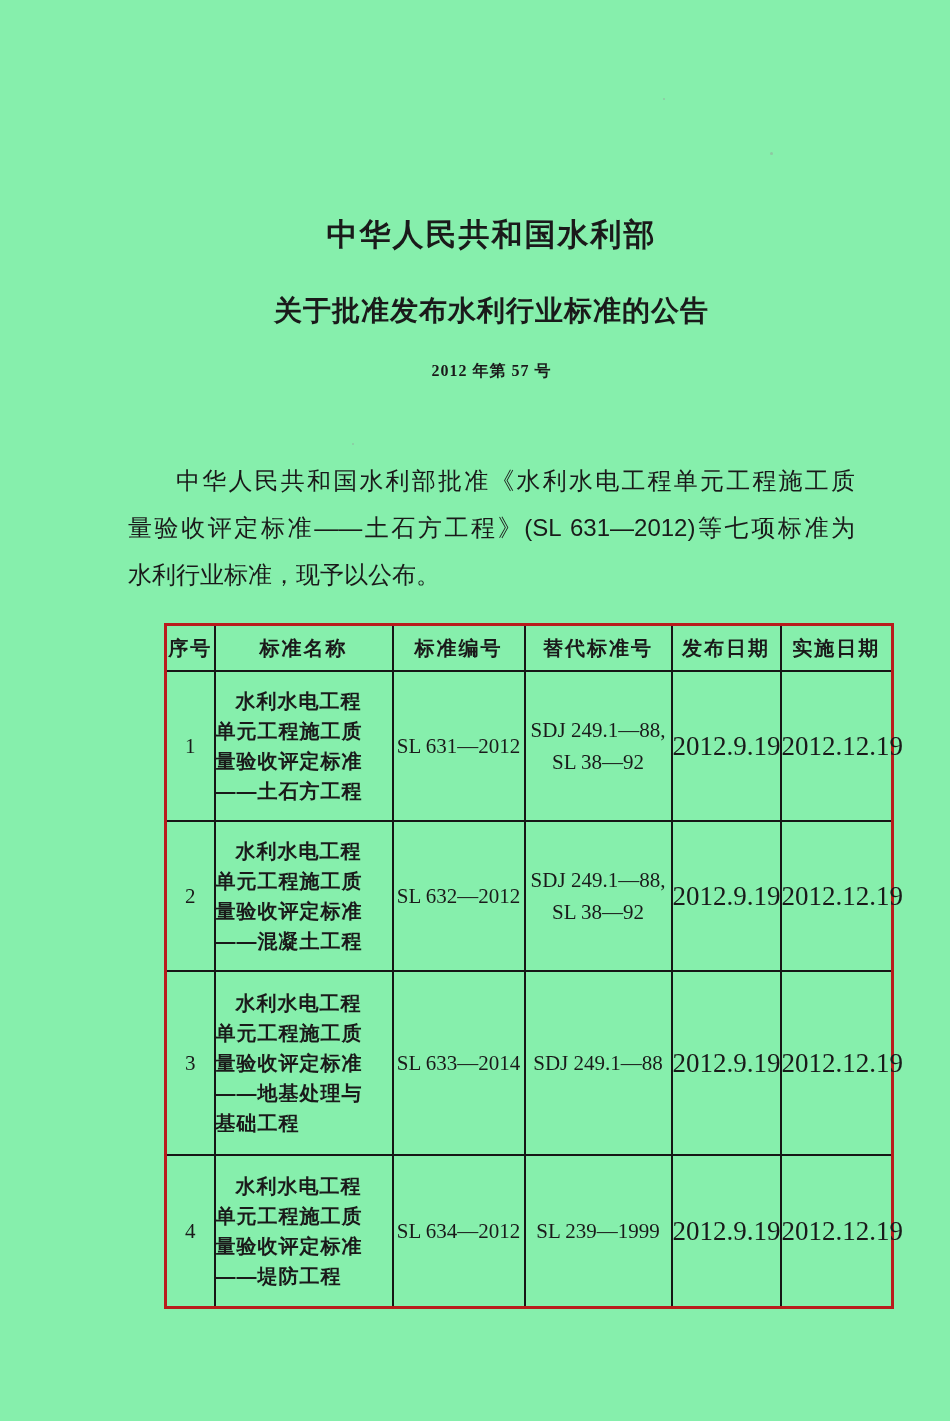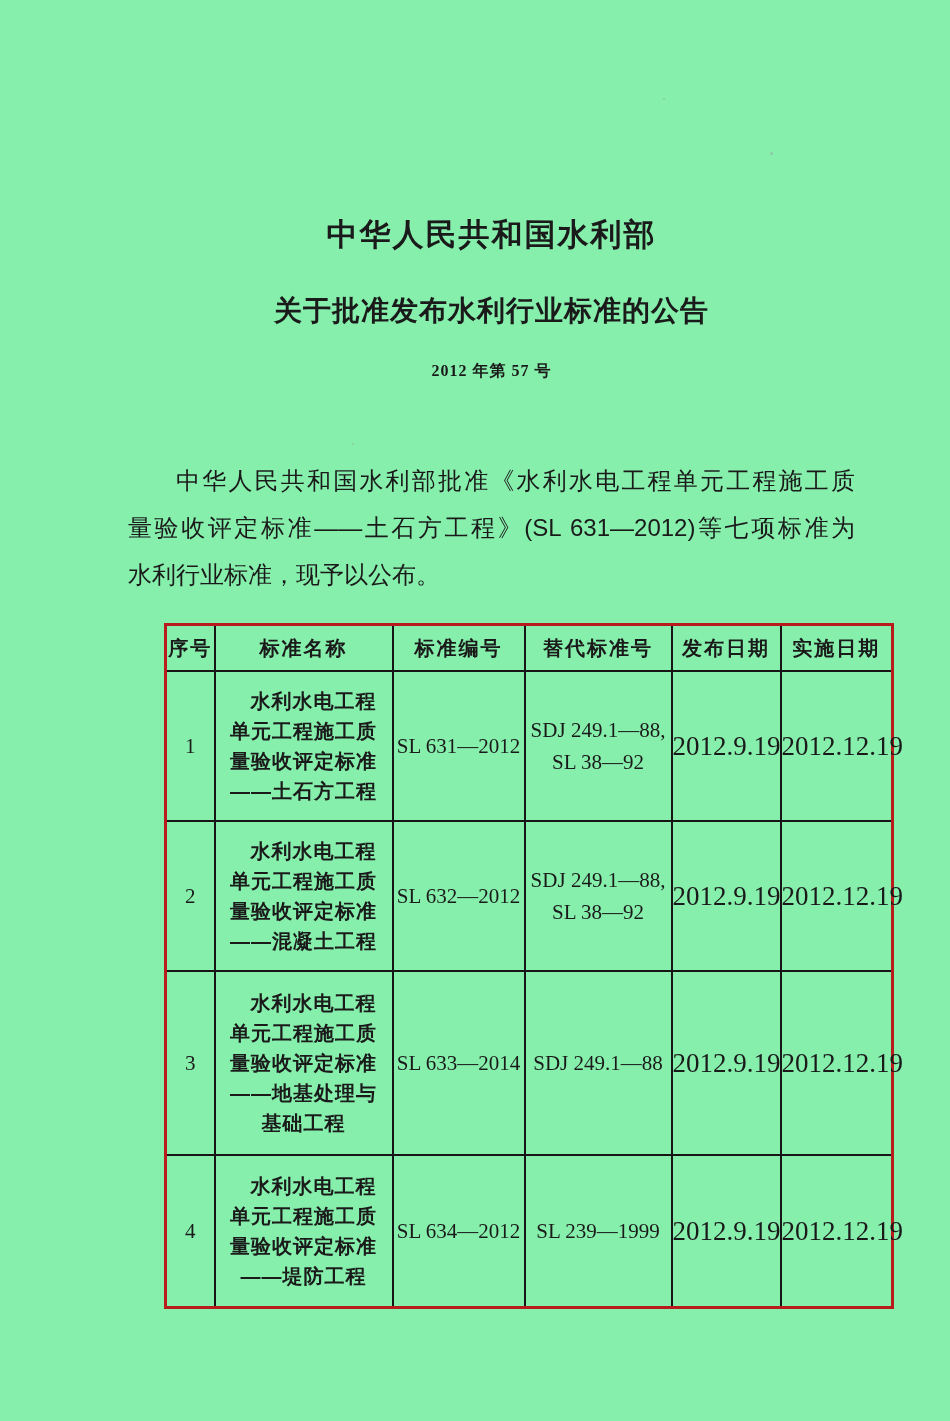--- a/index.html
+++ b/index.html
@@ -63,21 +63,20 @@
     width: 727px;
     table-layout: fixed;
     border-collapse: collapse;
     border: 3px solid #b91c1c;
     margin-left: 36px;
   }
   table.standards th, table.standards td {
     border: 2px solid #161616;
     padding: 0;
     vertical-align: middle;
-    text-align: center;
   }
   table.standards th {
     height: 44px;
     font-family: "Liberation Sans", "DejaVu Sans", sans-serif;
     font-weight: 700;
     font-size: 20px;
     letter-spacing: 2px;
     text-align: center;
     white-space: nowrap;
   }

